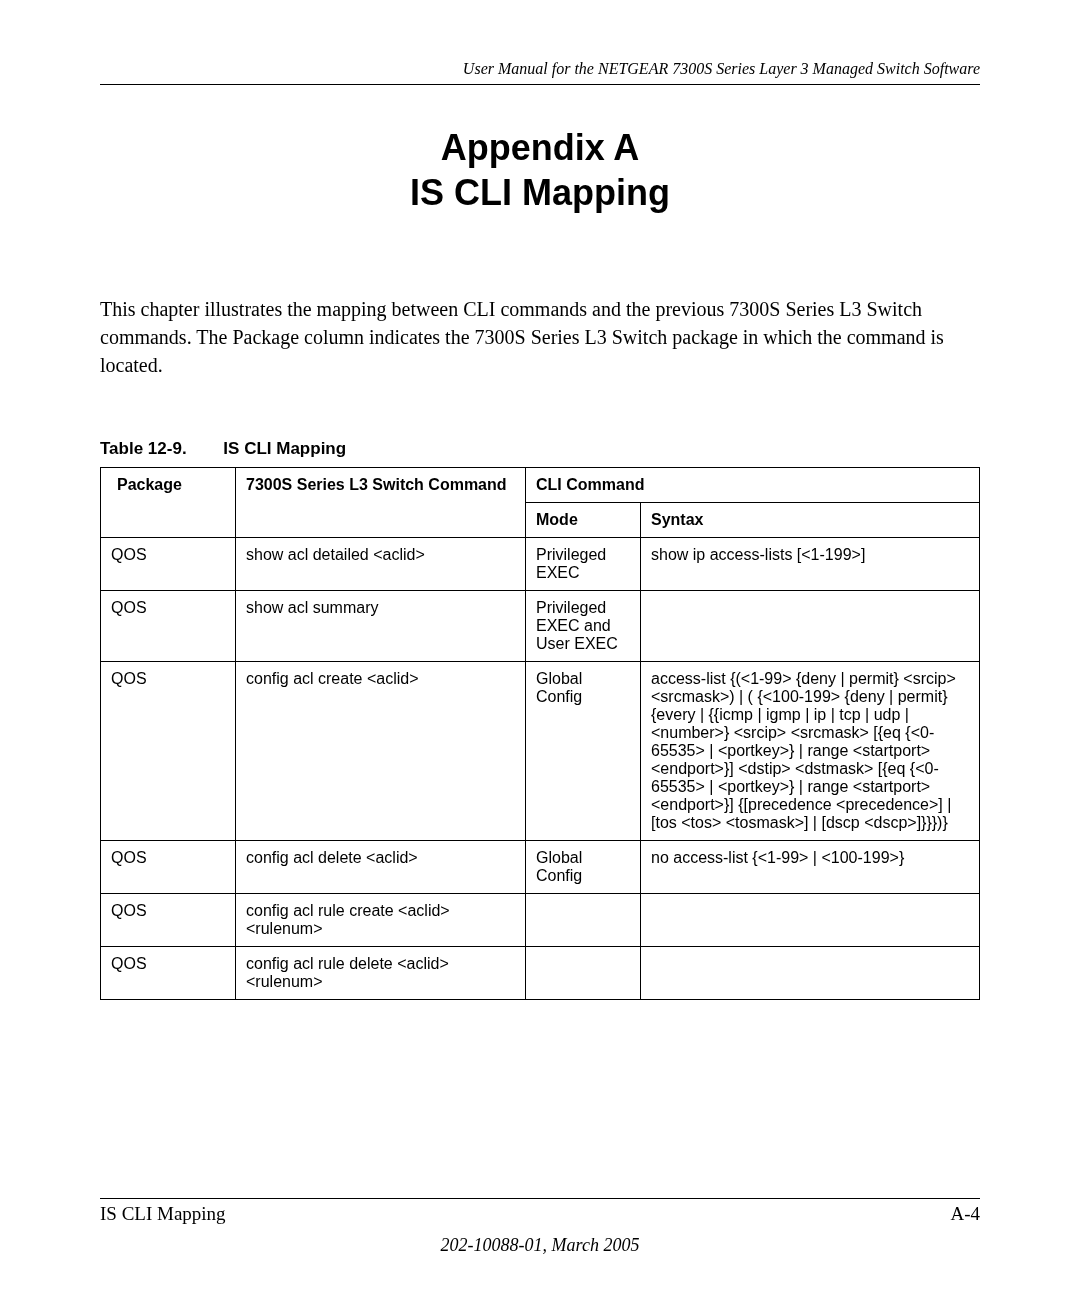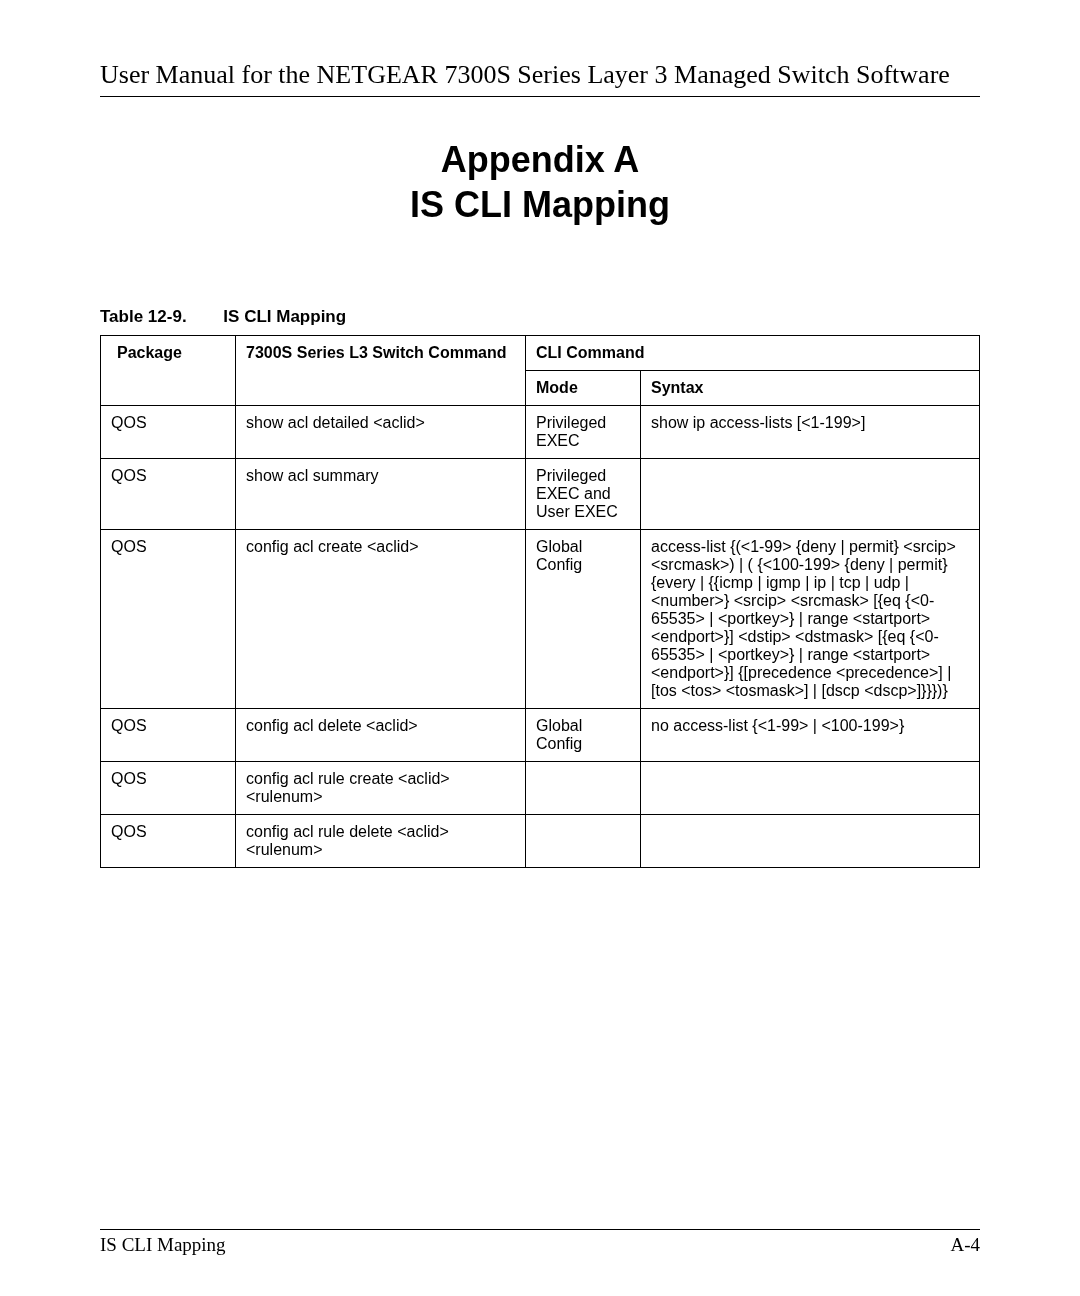--- a/index.html
+++ b/index.html
@@ -8,22 +8,23 @@
       width: 1080px;
       height: 1296px;
       background: #fff;
       color: #000;
       position: relative;
     }
     .page {
       padding: 60px 100px 40px 100px;
     }
     .header-line {
-      font-size: 26px;
-      text-align: left;
+      font-style: italic;
+      font-size: 16px;
+      text-align: right;
       padding-bottom: 6px;
       border-bottom: 1.5px solid #000;
       margin-bottom: 40px;
     }
     .appendix-title {
       text-align: center;
       font-family: Arial, Helvetica, sans-serif;
       font-weight: bold;
       font-size: 36px;
       line-height: 1.25;
@@ -94,20 +95,21 @@
 <body>
 
 <div class="page">
   <div class="header-line">User Manual for the NETGEAR 7300S Series Layer 3 Managed Switch Software</div>
 
   <div class="appendix-title">
     <div>Appendix A</div>
     <div>IS CLI Mapping</div>
   </div>
 
+  <p class="intro-text">This chapter illustrates the mapping between CLI commands and the previous 7300S Series L3 Switch commands. The Package column indicates the 7300S Series L3 Switch package in which the command is located.</p>
 
   <div class="table-caption">
     <span class="num">Table 12-9.</span>
     <span>IS CLI Mapping</span>
   </div>
 
   <table>
     <thead>
       <tr>
         <th rowspan="2" class="package-header">Package</th>
@@ -158,13 +160,14 @@
       </tr>
     </tbody>
   </table>
 </div>
 
 <div class="footer">
   <div class="footer-top">
     <span>IS CLI Mapping</span>
     <span>A-4</span>
   </div>
+  <div class="footer-pub">202-10088-01, March 2005</div>
 </div>
 
 </body></html>

